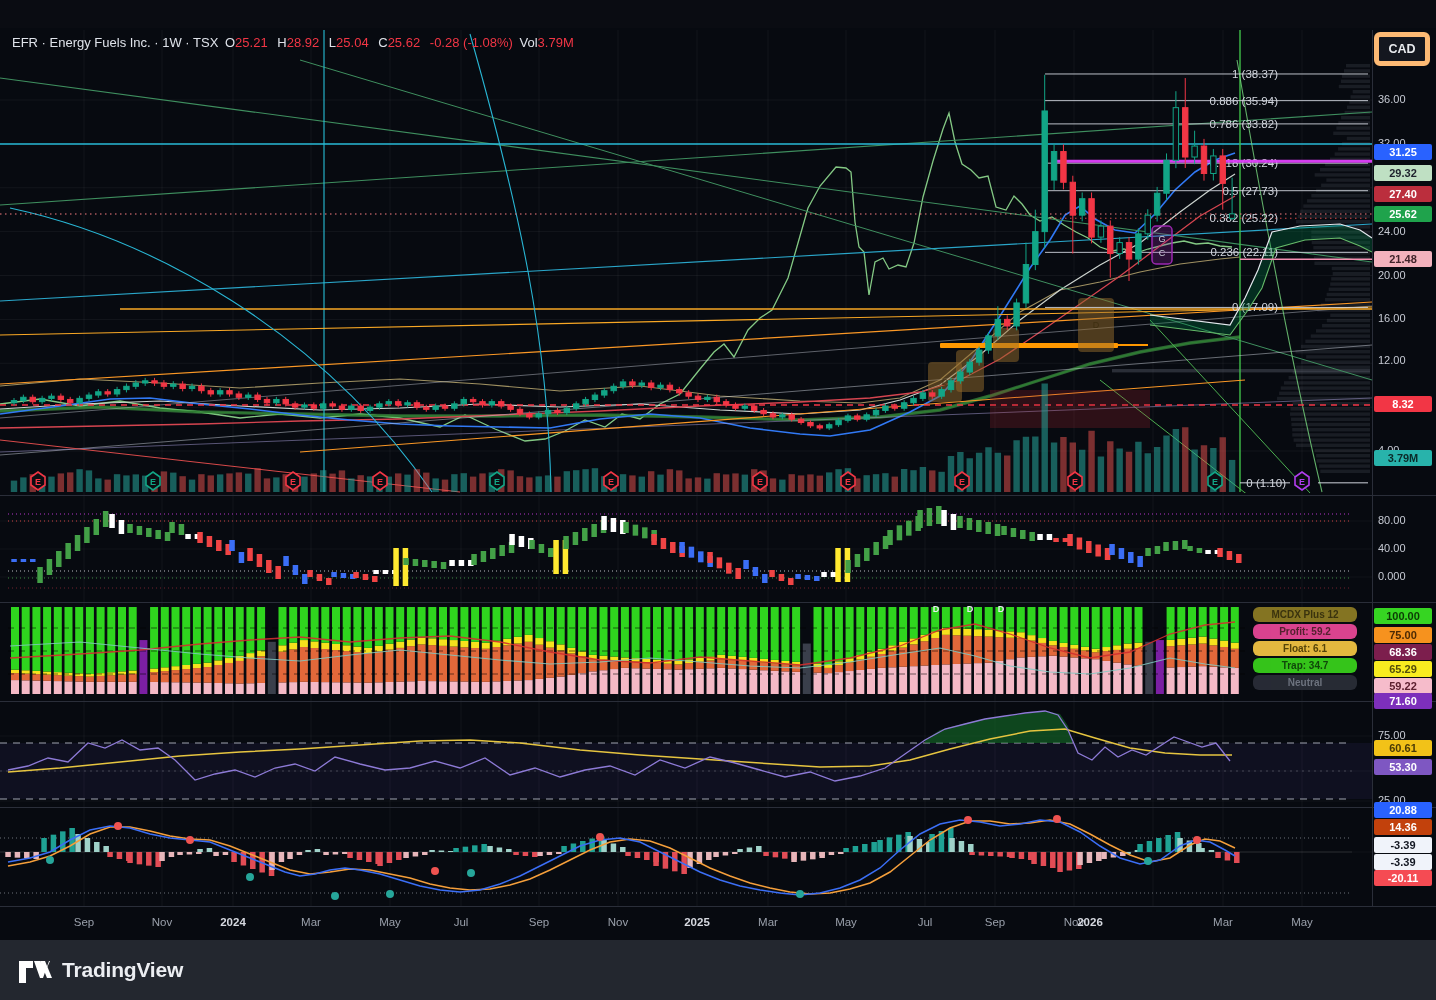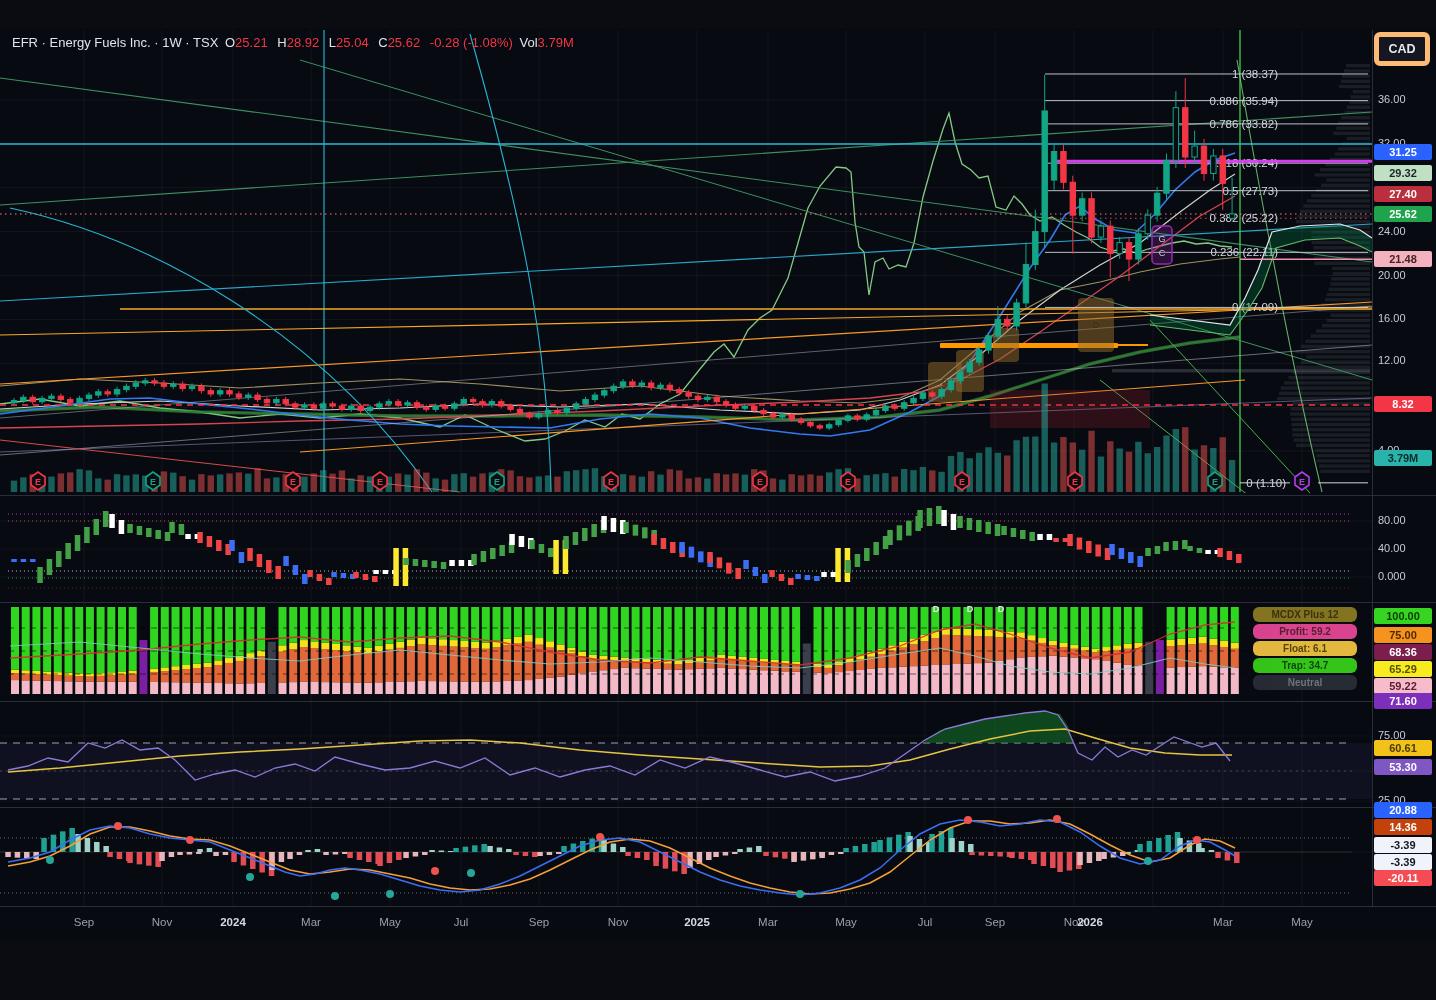--- a/index.html
+++ b/index.html
@@ -1538,13 +1538,21 @@
         <div class="t" style="left: 846px;">May</div>
         <div class="t" style="left: 925px;">Jul</div>
         <div class="t" style="left: 995px;">Sep</div>
         <div class="t" style="left: 1074px;">Nov</div>
         <div class="t yr" style="left: 1090px;">2026</div>
         <div class="t" style="left: 1223px;">Mar</div>
         <div class="t" style="left: 1302px;">May</div>
       </div>
   </div>
 
+  <div id="footer">
+    <svg width="34" height="30" viewBox="0 0 34 30">
+      <path d="M1 6 h14 v7 h-7 v15 h-7 z" fill="#ffffff"></path>
+      <path d="M16 6 h6 l6 9 4 -9 h-4 l3 0 -6 17 h-3 z" fill="#ffffff" fill-rule="evenodd"></path>
+      <path d="M22 6 l7 17 h5 l-7 -17 z" fill="#ffffff"></path>
+    </svg>
+    <span id="brand">TradingView</span>
+  </div>
 </div>
 
 </body></html>

